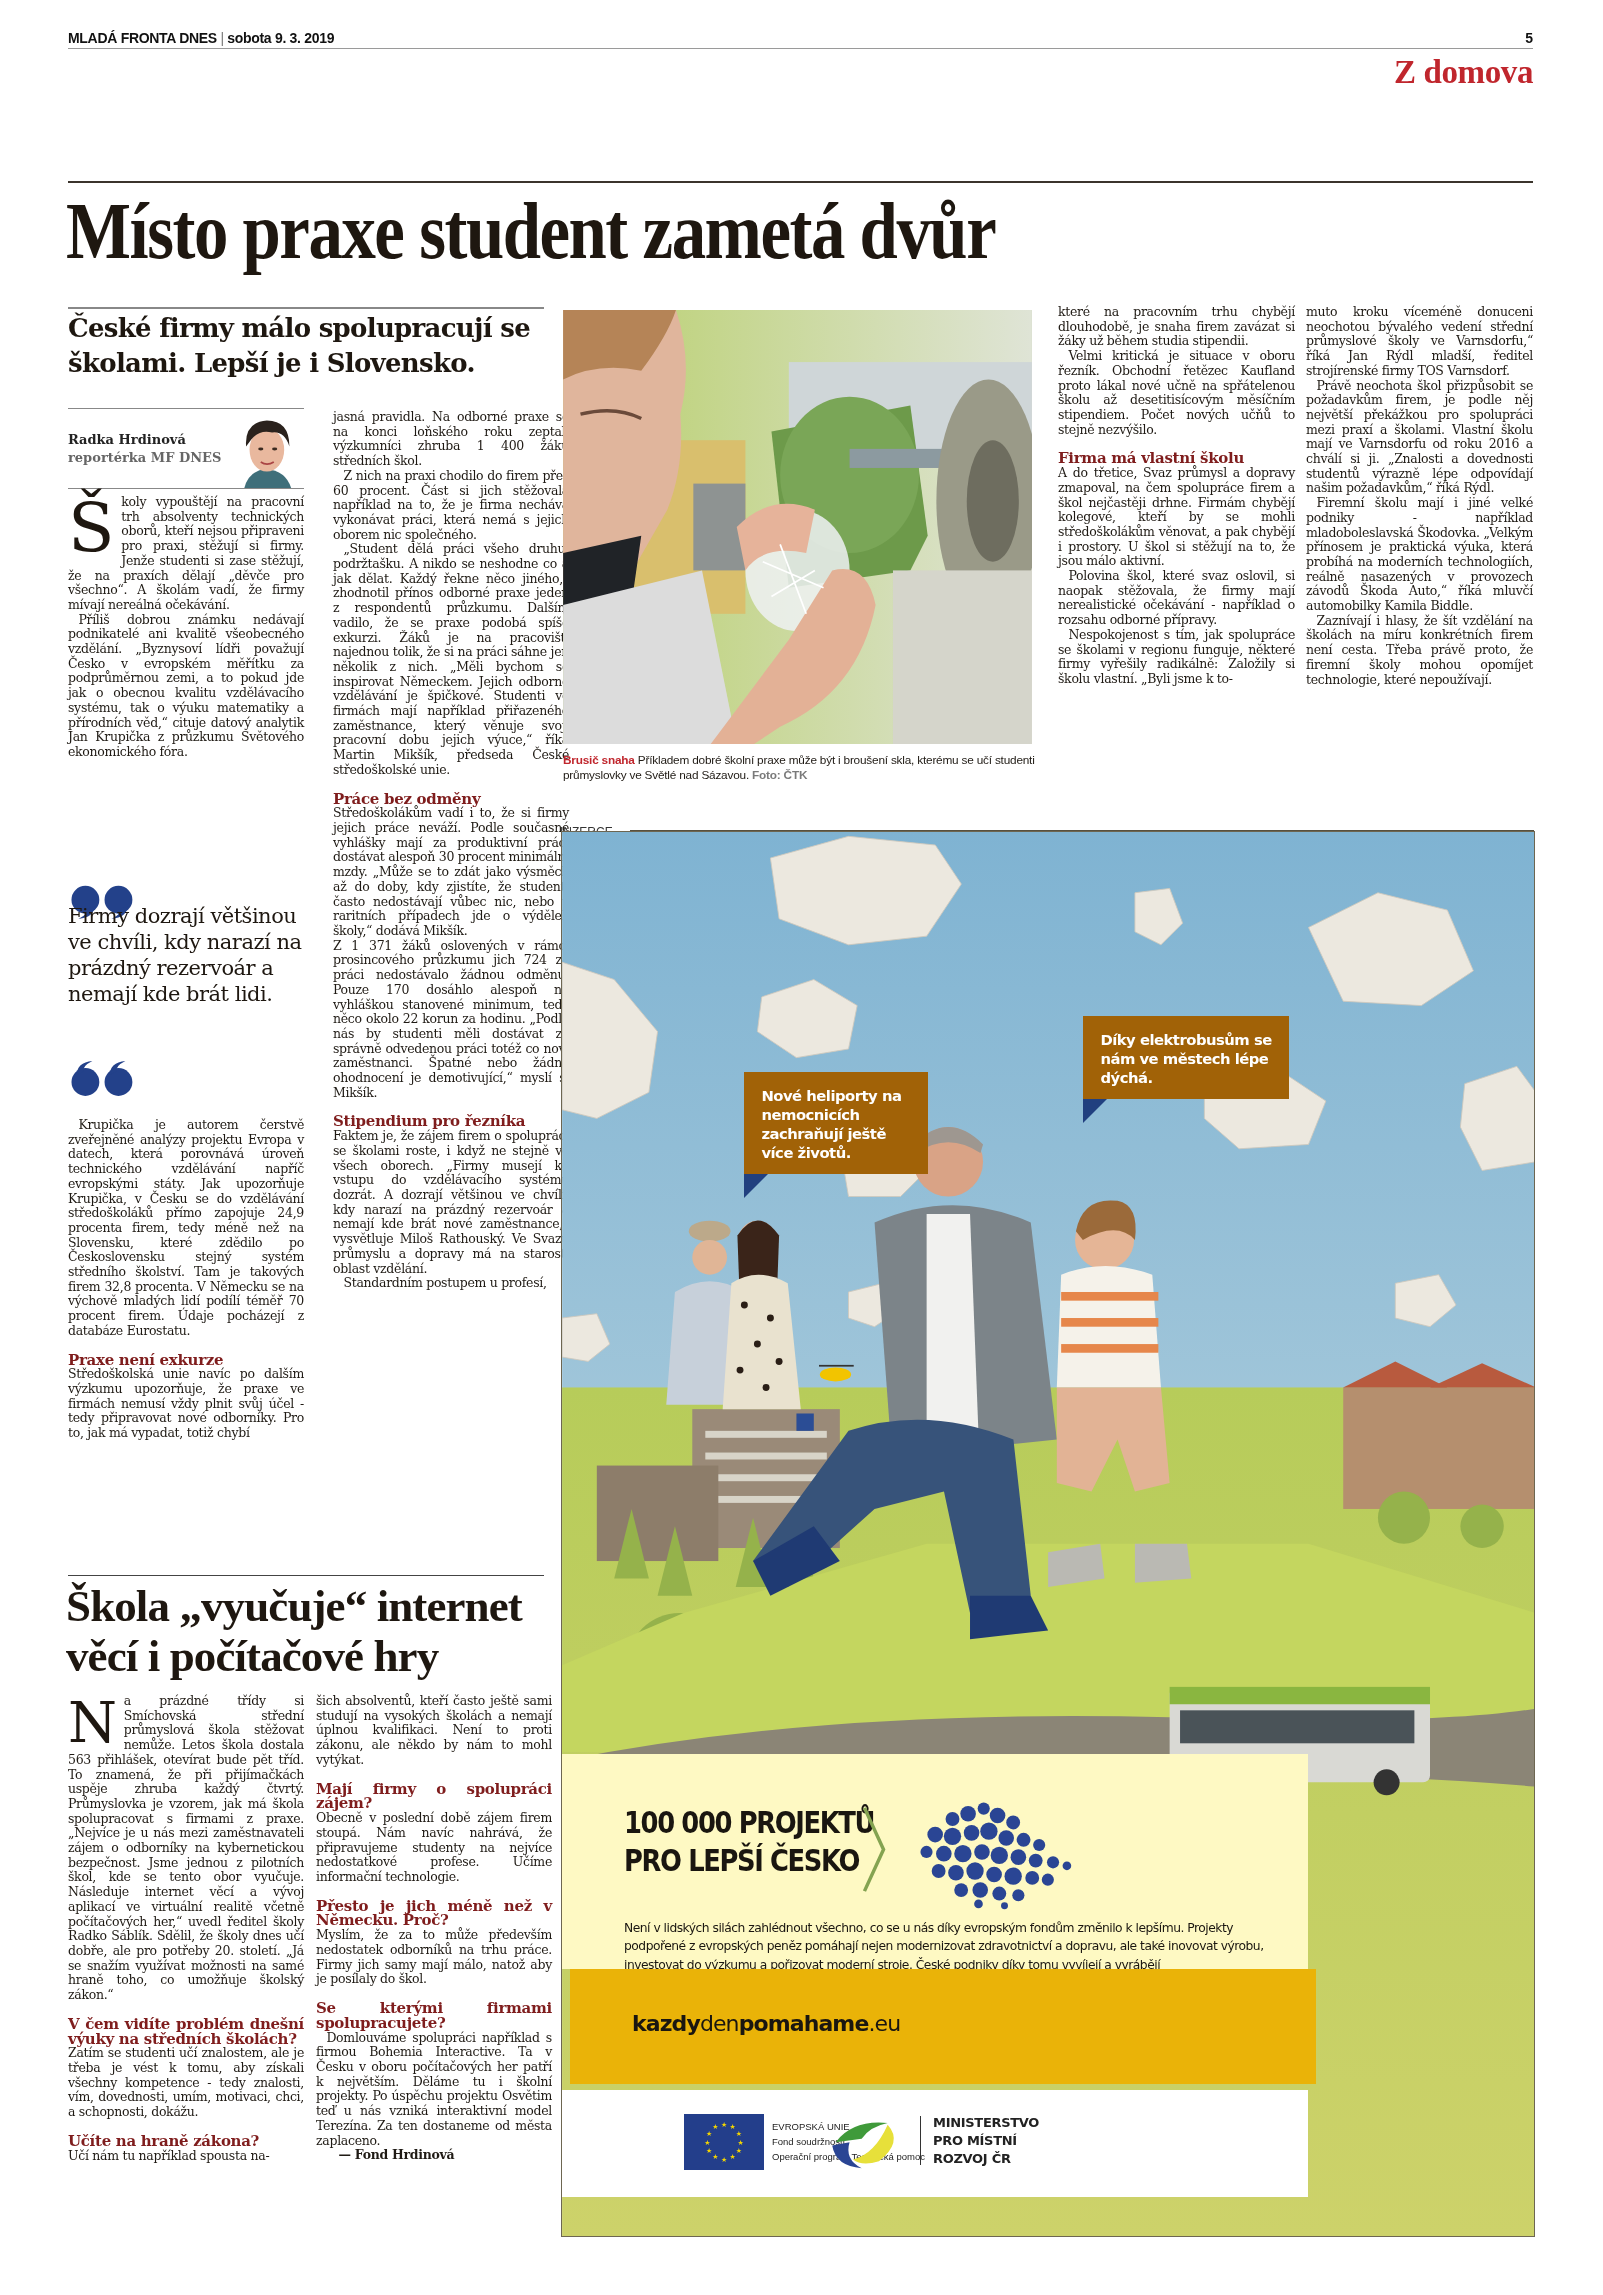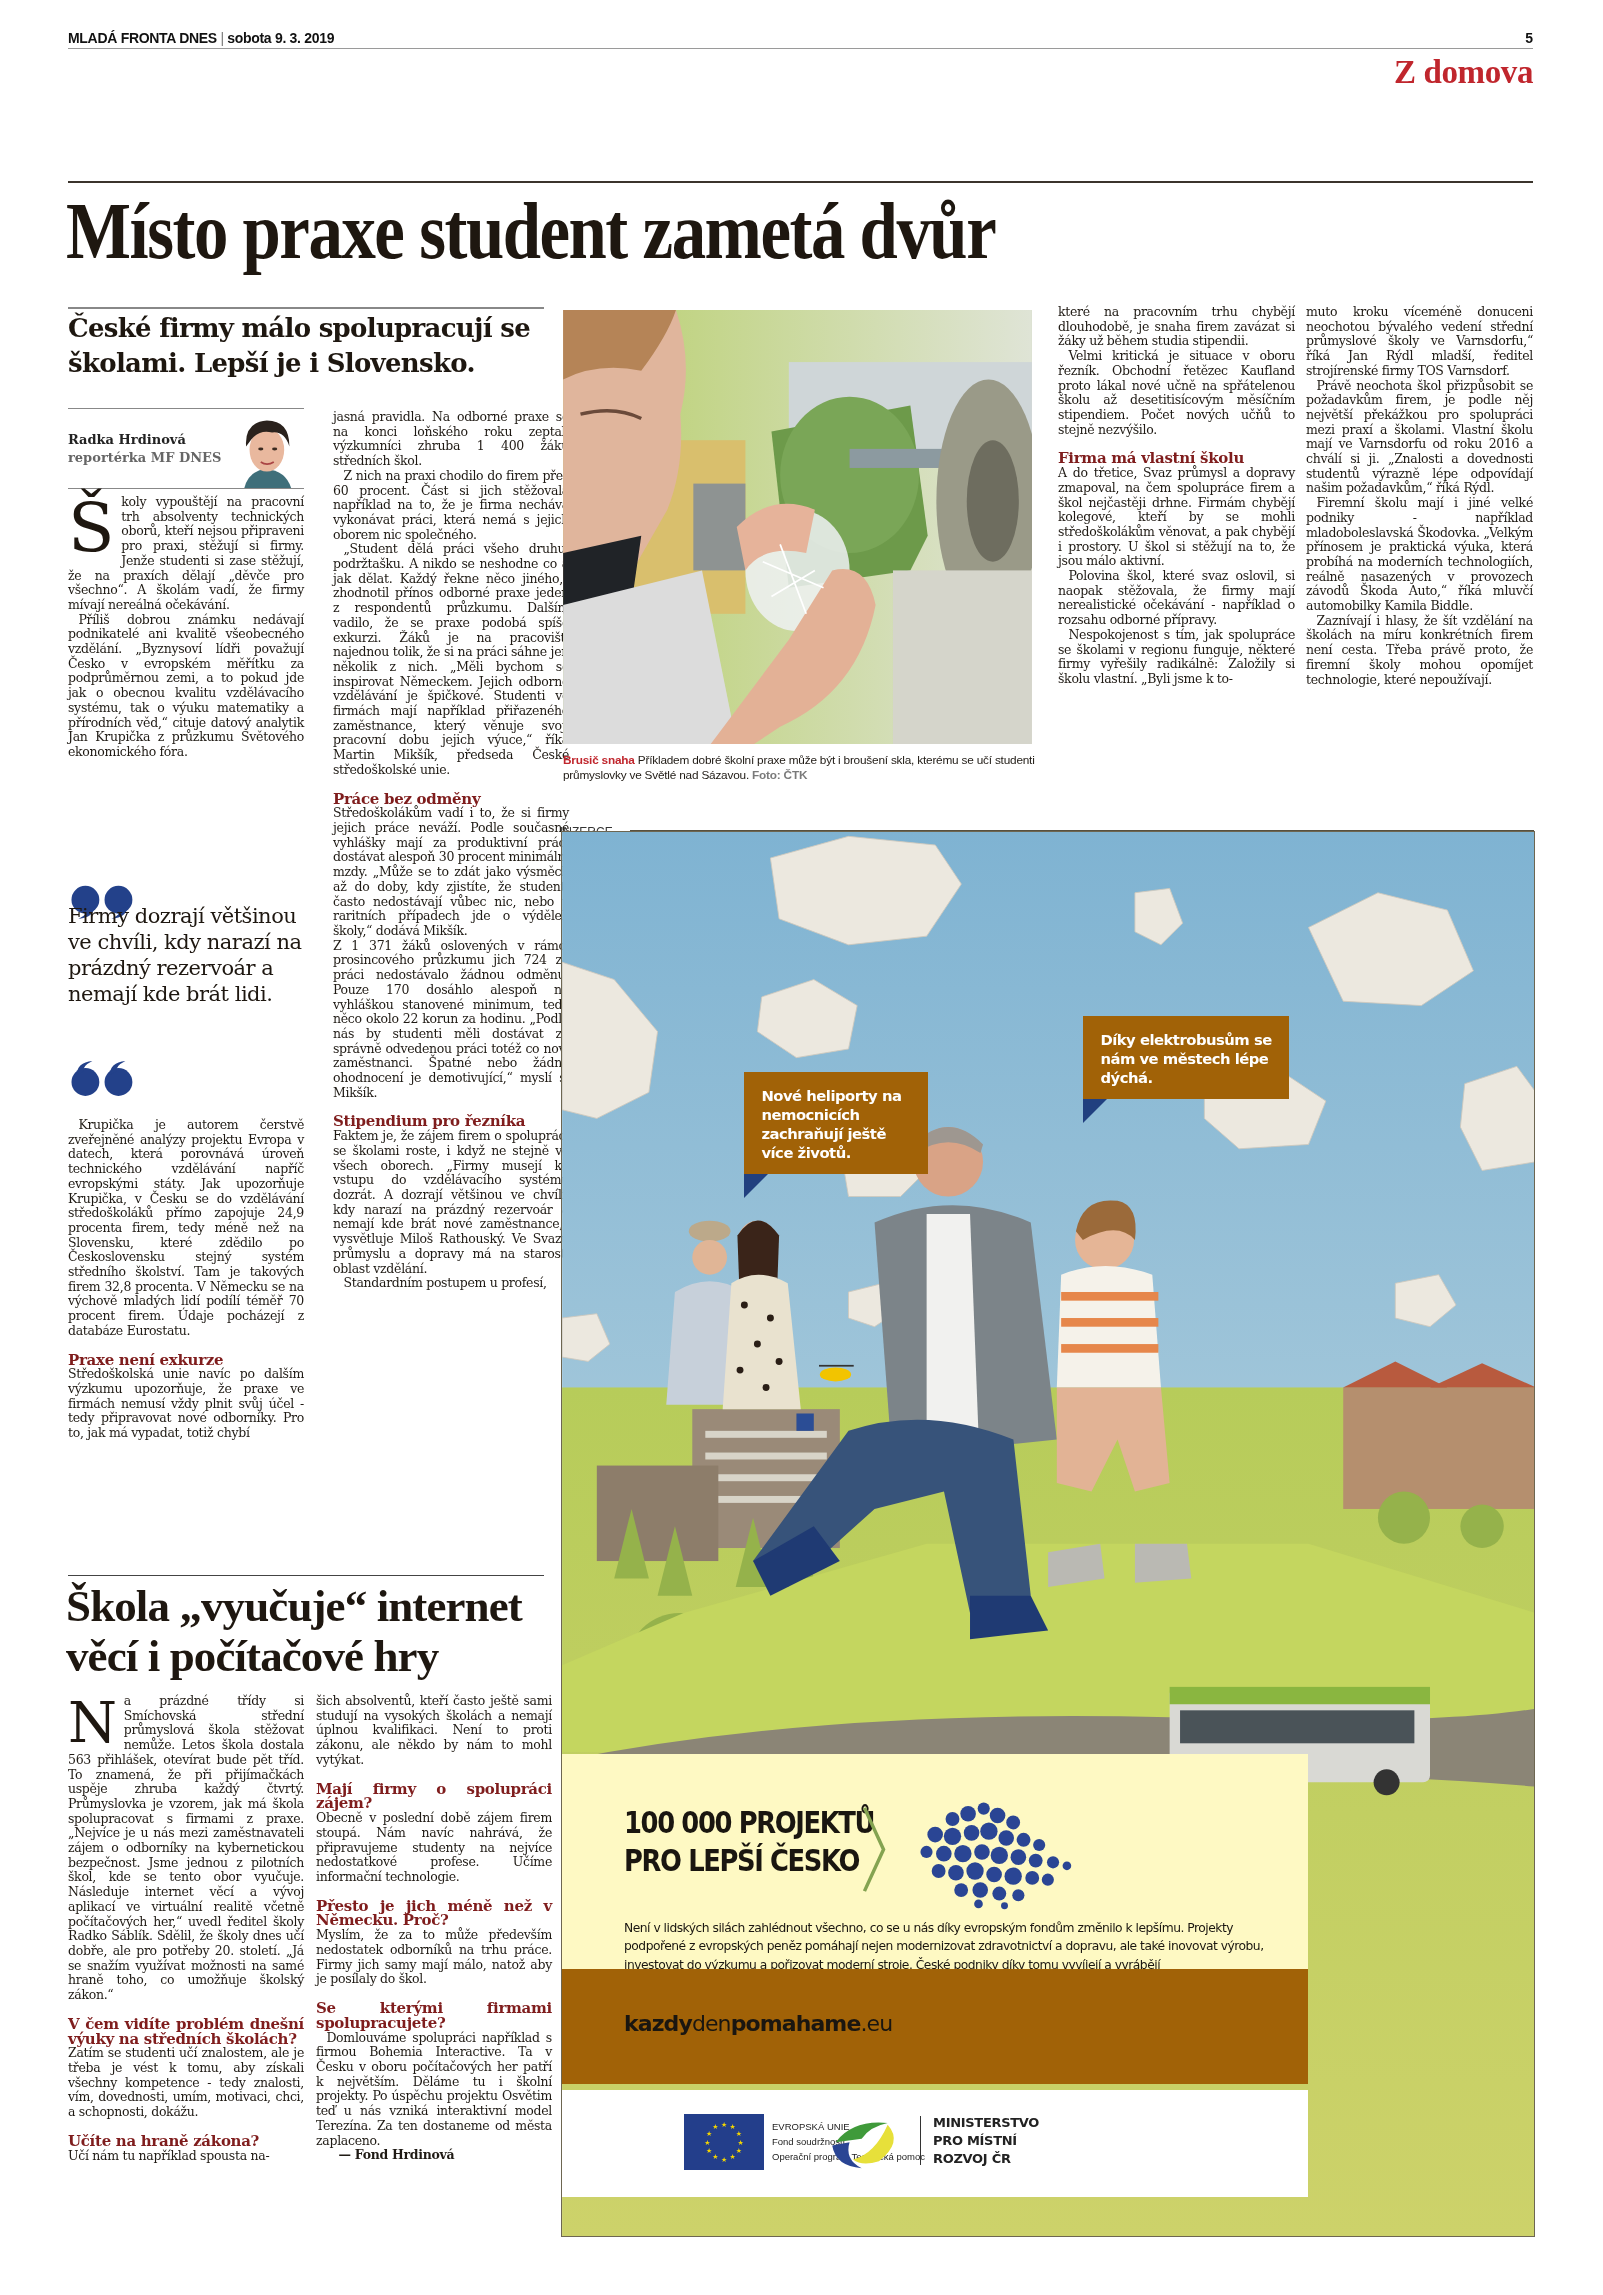--- a/index.html
+++ b/index.html
@@ -49,21 +49,21 @@
   .ad-label { left: 560px; top: 825px; font-family: "Liberation Sans", sans-serif; font-size: 12px; color: #333; }
   .ad-label-rule { left: 630px; top: 830px; width: 904px; height: 0.9px; background: #57503f; }
   .ad { left: 561px; top: 831px; width: 974px; height: 1406px; overflow: hidden; border: 0.9px solid #6d6651; }
 
   .bubble { position: absolute; background: #a16207; color: #fff; font-family: "DejaVu Sans", sans-serif; font-weight: bold; font-size: 14.8px; line-height: 19px; padding: 14px 14px 12px 17.4px; letter-spacing: -0.5px; }
   .bubble .tail { position: absolute; left: 0; bottom: -24px; width: 0; height: 0; border-top: 24px solid #21407f; border-right: 24px solid transparent; }
 
   .ad-panel { position: absolute; left: 0; top: 922px; width: 746px; height: 215px; background: #fef9c3; }
   .ad-title { position: absolute; left: 62px; top: 50px; font-family: "DejaVu Sans", sans-serif; font-weight: bold; font-size: 30px; line-height: 38px; letter-spacing: -1.6px; color: #1a1610; transform: scaleX(0.86); transform-origin: left top; }
   .ad-body { position: absolute; left: 62px; top: 165px; width: 660px; font-family: "DejaVu Sans", sans-serif; font-size: 12.3px; line-height: 18.4px; color: #1a1610; letter-spacing: -0.5px; }
-  .ad-panel2 { position: absolute; left: 0; top: 1137px; width: 746px; height: 115px; background: #a16207; }
+  .ad-panel2 { position: absolute; left: 8px; top: 1137px; width: 746px; height: 115px; background: #eab308; }
   .ad-url { position: absolute; left: 62px; top: 42px; font-family: "DejaVu Sans", sans-serif; font-size: 22px; color: #1a1610; letter-spacing: -0.9px; }
   .ad-url .b { font-weight: bold; }
   .ad-url .t { font-weight: normal; }
   .ad-panel3 { position: absolute; left: 0; top: 1258px; width: 746px; height: 107px; background: #fff; }
   .eu-flag { position: absolute; left: 122px; top: 24px; width: 80px; height: 56px; background: #233e8b; }
   .eu-text { position: absolute; left: 210px; top: 30px; font-family: "Liberation Sans", sans-serif; font-size: 9.5px; line-height: 14.8px; color: #222; }
   .mmr-logo { position: absolute; left: 265px; top: 26px; width: 78px; height: 54px; }
   .mmr-divider { position: absolute; left: 358px; top: 26px; width: 0.9px; height: 49px; background: #333; }
   .mmr-text { position: absolute; left: 371px; top: 24px; font-family: "DejaVu Sans", sans-serif; font-weight: bold; font-size: 13px; line-height: 18px; color: #222; letter-spacing: -0.3px; }
 

